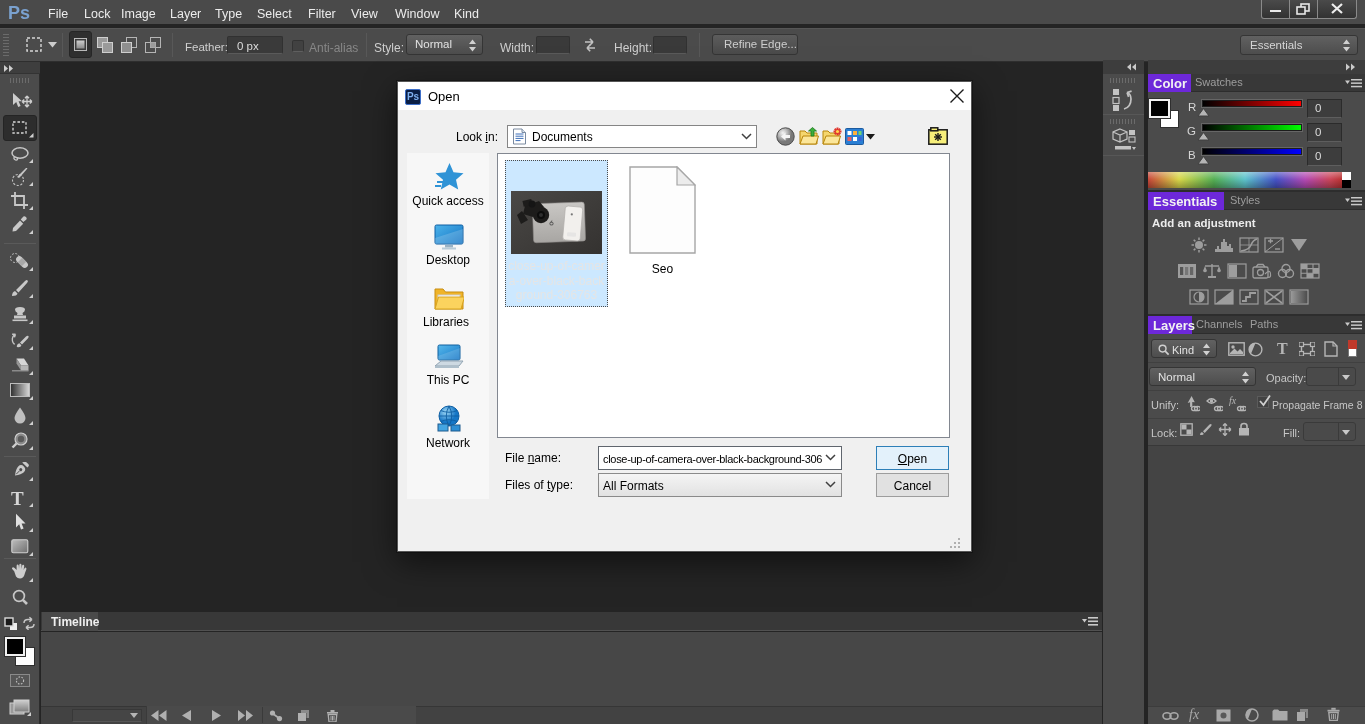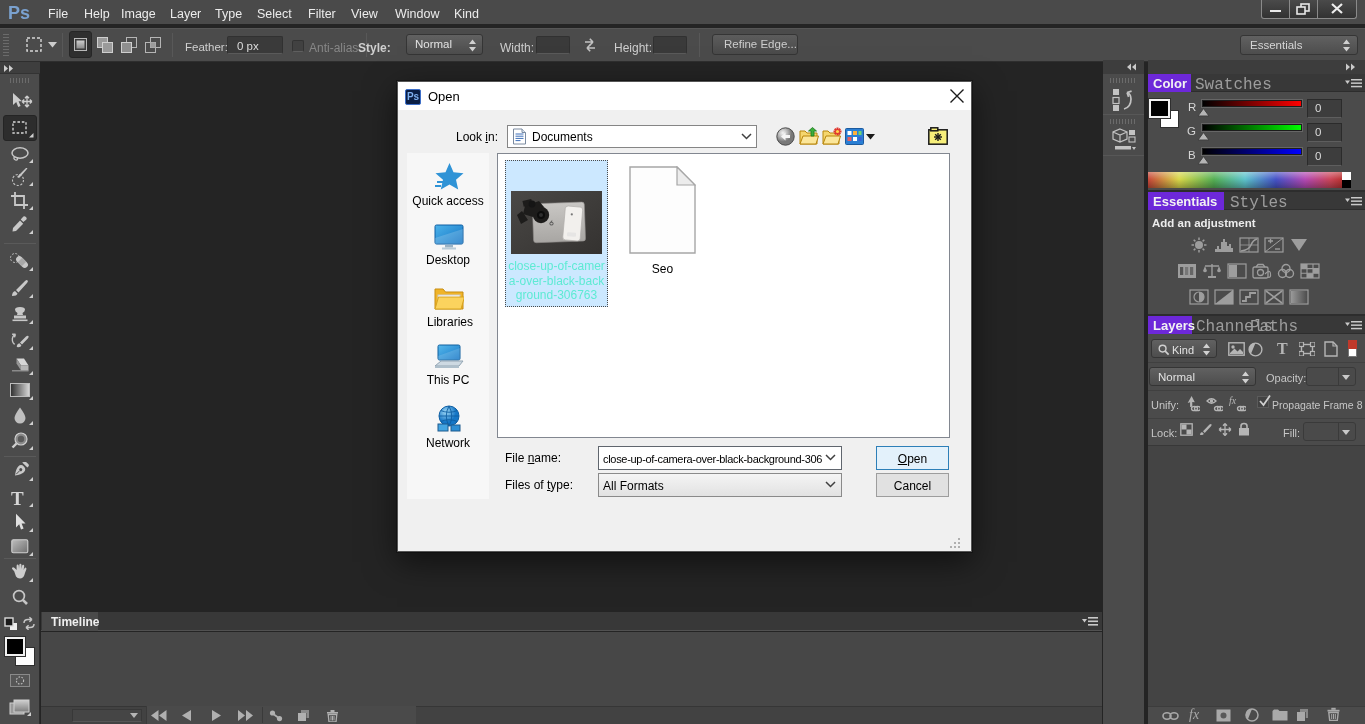--- a/index.html
+++ b/index.html
@@ -45,38 +45,38 @@
 #tl-content { left:41px; top:632px; width:1061px; height:74px; background:#474747; }
 #tl-ctrl { left:41px; top:706px; width:1061px; height:18px; background:#424242; border-top:1px solid #363636;}
 
 
 #rc-col { left:1103px; top:60px; width:41px; height:664px; background:#4b4b4b; }
 #rc-head { left:1103px; top:60px; width:41px; height:14px; background:#3d3d3d; }
 #rpanel { left:1148px; top:60px; width:217px; height:664px; background:#4b4b4b; }
 #rp-head { left:1148px; top:60px; width:217px; height:14px; background:#3d3d3d; }
 .tabbar { background:#383838; }
 .tab-active { background:#6d28d9; color:#f2f2f2; font-size:13px; font-weight:bold; }
-.tab-dim { color:#9d9d9d; font-size:16px;font-family:Liberation Mono, monospace; }
+.tab-dim { color:#9d9d9d; font-size:11px; }
 
 
 #dlg { left:397px; top:81px; width:575px; height:471px; background:#f0f0f0;
   border:1px solid #565656; box-shadow:0 10px 30px rgba(0,0,0,0.55), 0 0 0 1px rgba(0,0,0,0.3); }
 .dtext { font-size:12px; color:#000; }
 u { text-decoration:underline; }
 </style>
 </head>
 <body>
 <div id="stage">
 
 <div class="abs" style="left:0;top:0;width:1365px;height:724px;background:#242424;"></div>
 
 <div class="abs" id="menubar"></div>
 <div class="abs" id="pslogo">Ps</div>
 <span class="abs menuitem" style="left:48px;">File</span>
-<span class="abs menuitem" style="left:84px;">Help</span>
+<span class="abs menuitem" style="left:84px;">Lock</span>
 <span class="abs menuitem" style="left:121px;">Image</span>
 <span class="abs menuitem" style="left:170px;">Layer</span>
 <span class="abs menuitem" style="left:215px;">Type</span>
 <span class="abs menuitem" style="left:257px;">Select</span>
 <span class="abs menuitem" style="left:308px;">Filter</span>
 <span class="abs menuitem" style="left:351px;">View</span>
 <span class="abs menuitem" style="left:395px;">Window</span>
 <span class="abs menuitem" style="left:454px;">Kind</span>
 
 <div class="abs" id="winbtns">
@@ -127,21 +127,21 @@
       <rect x="5.5" y="5.5" width="5" height="5" fill="#9a9a9a"></rect>
     </svg>
 <div class="abs vsep" style="left:172px;top:33px;"></div>
 <span class="abs optlabel" style="left:185px;font-size:11.5px;">Feather:</span>
 <div class="abs darkinput" style="left:227px;width:56px;font-size:11.5px;">
       <span style="position:absolute;left:9px;top:2.5px;">0 px</span>
     </div>
 <div class="abs" style="left:292px;top:40px;width:12px;height:12px;background:#414141;border:1px solid #333;border-bottom-color:#5f5f5f;border-radius:2px;"></div>
 <span class="abs optlabel dis" style="left:309px;">Anti-alias</span>
 <div class="abs vsep" style="left:366px;top:33px;"></div>
-<span class="abs optlabel" style="left:358px;font-weight:bold;">Style:</span>
+<span class="abs optlabel" style="left:374px;">Style:</span>
 <div class="abs drop" style="left:406px;top:34px;width:77px;height:21px;">
   <span style="position:absolute;left:8px;top:3px;">Normal</span>
   <svg style="position:absolute;right:5px;top:4px;" width="9" height="13">
         <path d="M1 5 L4.5 0.5 L8 5 Z M1 8 L4.5 12.5 L8 8 Z" fill="#d0d0d0"></path>
       </svg>
 </div>
 <span class="abs optlabel" style="left:500px;">Width:</span>
 <div class="abs darkinput" style="left:536px;width:34px;"></div>
 <svg class="abs" style="left:581px;top:38px;" width="18" height="15">
       <path d="M4 4 h8 M12 4 l-3.2 -3.2 M12 4 l-3.2 3.2" stroke="#c2c2c2" stroke-width="1.6" fill="none"></path>
@@ -840,21 +840,21 @@
  <path d="M1 14 L29 5 L29 20 L1 20 Z" fill="rgba(255,255,255,0.18)"></path>
  <rect x="11" y="21" width="8" height="2.5" fill="#9ab2c4"></rect>
         <rect x="8" y="23.5" width="14" height="2" fill="#b9cbd8"></rect>
 </svg>
 <span class="abs dtext" style="left:413px;top:253px;width:70px;text-align:center;">Desktop</span>
 <svg class="abs" style="left:434px;top:284px;" width="30" height="27">
  <path d="M1 5 L9 5 L11.5 8 L29 8 L29 25 L1 25 Z" fill="#f0b429" stroke="#c78d13"></path>
  <rect x="4" y="11" width="22" height="11" fill="#fff" stroke="#c9c9c9"></rect>
  <path d="M1 25 L4.5 13 L30.5 13 L27 25 Z" fill="#fbd35e" stroke="#d8a41f"></path>
 </svg>
-<span class="abs dtext" style="left:427px;top:315px;width:70px;">Libraries</span>
+<span class="abs dtext" style="left:411px;top:315px;width:70px;text-align:center;">Libraries</span>
 <svg class="abs" style="left:433px;top:344px;" width="32" height="28">
  <defs>
           <linearGradient id="pc" x1="0" y1="0" x2="1" y2="1">
             <stop offset="0" stop-color="#57b9ec"></stop>
             <stop offset="1" stop-color="#1576c6"></stop>
           </linearGradient>
         </defs>
  <rect x="5" y="1" width="22" height="15" rx="1.5" fill="url(#pc)" stroke="#11619f"></rect>
  <path d="M5 12 L27 4 L27 16 L5 16 Z" fill="rgba(255,255,255,0.15)"></path>
  <path d="M2 22 L8 17 L30 17 L26 22 Z" fill="#cdd9e2" stroke="#93a5b3"></path>
@@ -904,21 +904,21 @@
    <circle cx="30" cy="24" r="8.2"></circle>
    <circle cx="30" cy="24" r="4" fill="#0c0c0c"></circle>
    <path d="M14 15 L28 10 L33 16 L22 26 L12 23 Z"></path>
    <rect x="12" y="9" width="9" height="6" transform="rotate(-12 16 12)"></rect>
    <path d="M11 20 L17 29 L10 33 L6 24 Z"></path>
    <circle cx="21" cy="13" r="3.4" fill="#151515"></circle>
   </g>
   <circle cx="30" cy="24" r="2" fill="#2e2e2e"></circle>
  </g>
 </svg>
-<div class="abs" style="left:505px;top:259px;width:103px;text-align:center;font-size:12px;color:#5eead4;line-height:14.5px;">close-up-of-camer<br>a-over-black-back<br>ground-306763</div>
+<div class="abs" style="left:505px;top:259px;width:103px;text-align:center;font-size:12px;color:#e5e5e5;line-height:14.5px;">close-up-of-camer<br>a-over-black-back<br>ground-306763</div>
 
 <svg class="abs" style="left:629px;top:166px;" width="67" height="88">
  <path d="M1 1 L48 1 L66 19 L66 87 L1 87 Z" fill="#fdfdfd" stroke="#a6a6a6" stroke-width="1.4"></path>
  <path d="M48 1 L48 19 L66 19 Z" fill="#ececec" stroke="#a6a6a6" stroke-width="1.2"></path>
 </svg>
 <span class="abs dtext" style="left:630px;top:262px;width:65px;text-align:center;">Seo</span>
 
 <span class="abs dtext" style="left:505px;top:451px;">File <u>n</u>ame:</span>
 <div class="abs" style="left:598px;top:446px;width:244px;height:24px;background:#fff;border:1px solid #60666e;"></div>
 <span class="abs" style="left:603px;top:453px;display:block;width:224px;overflow:hidden;white-space:nowrap;font-size:11px;letter-spacing:-0.3px;color:#000;">close-up-of-camera-over-black-background-306</span>

